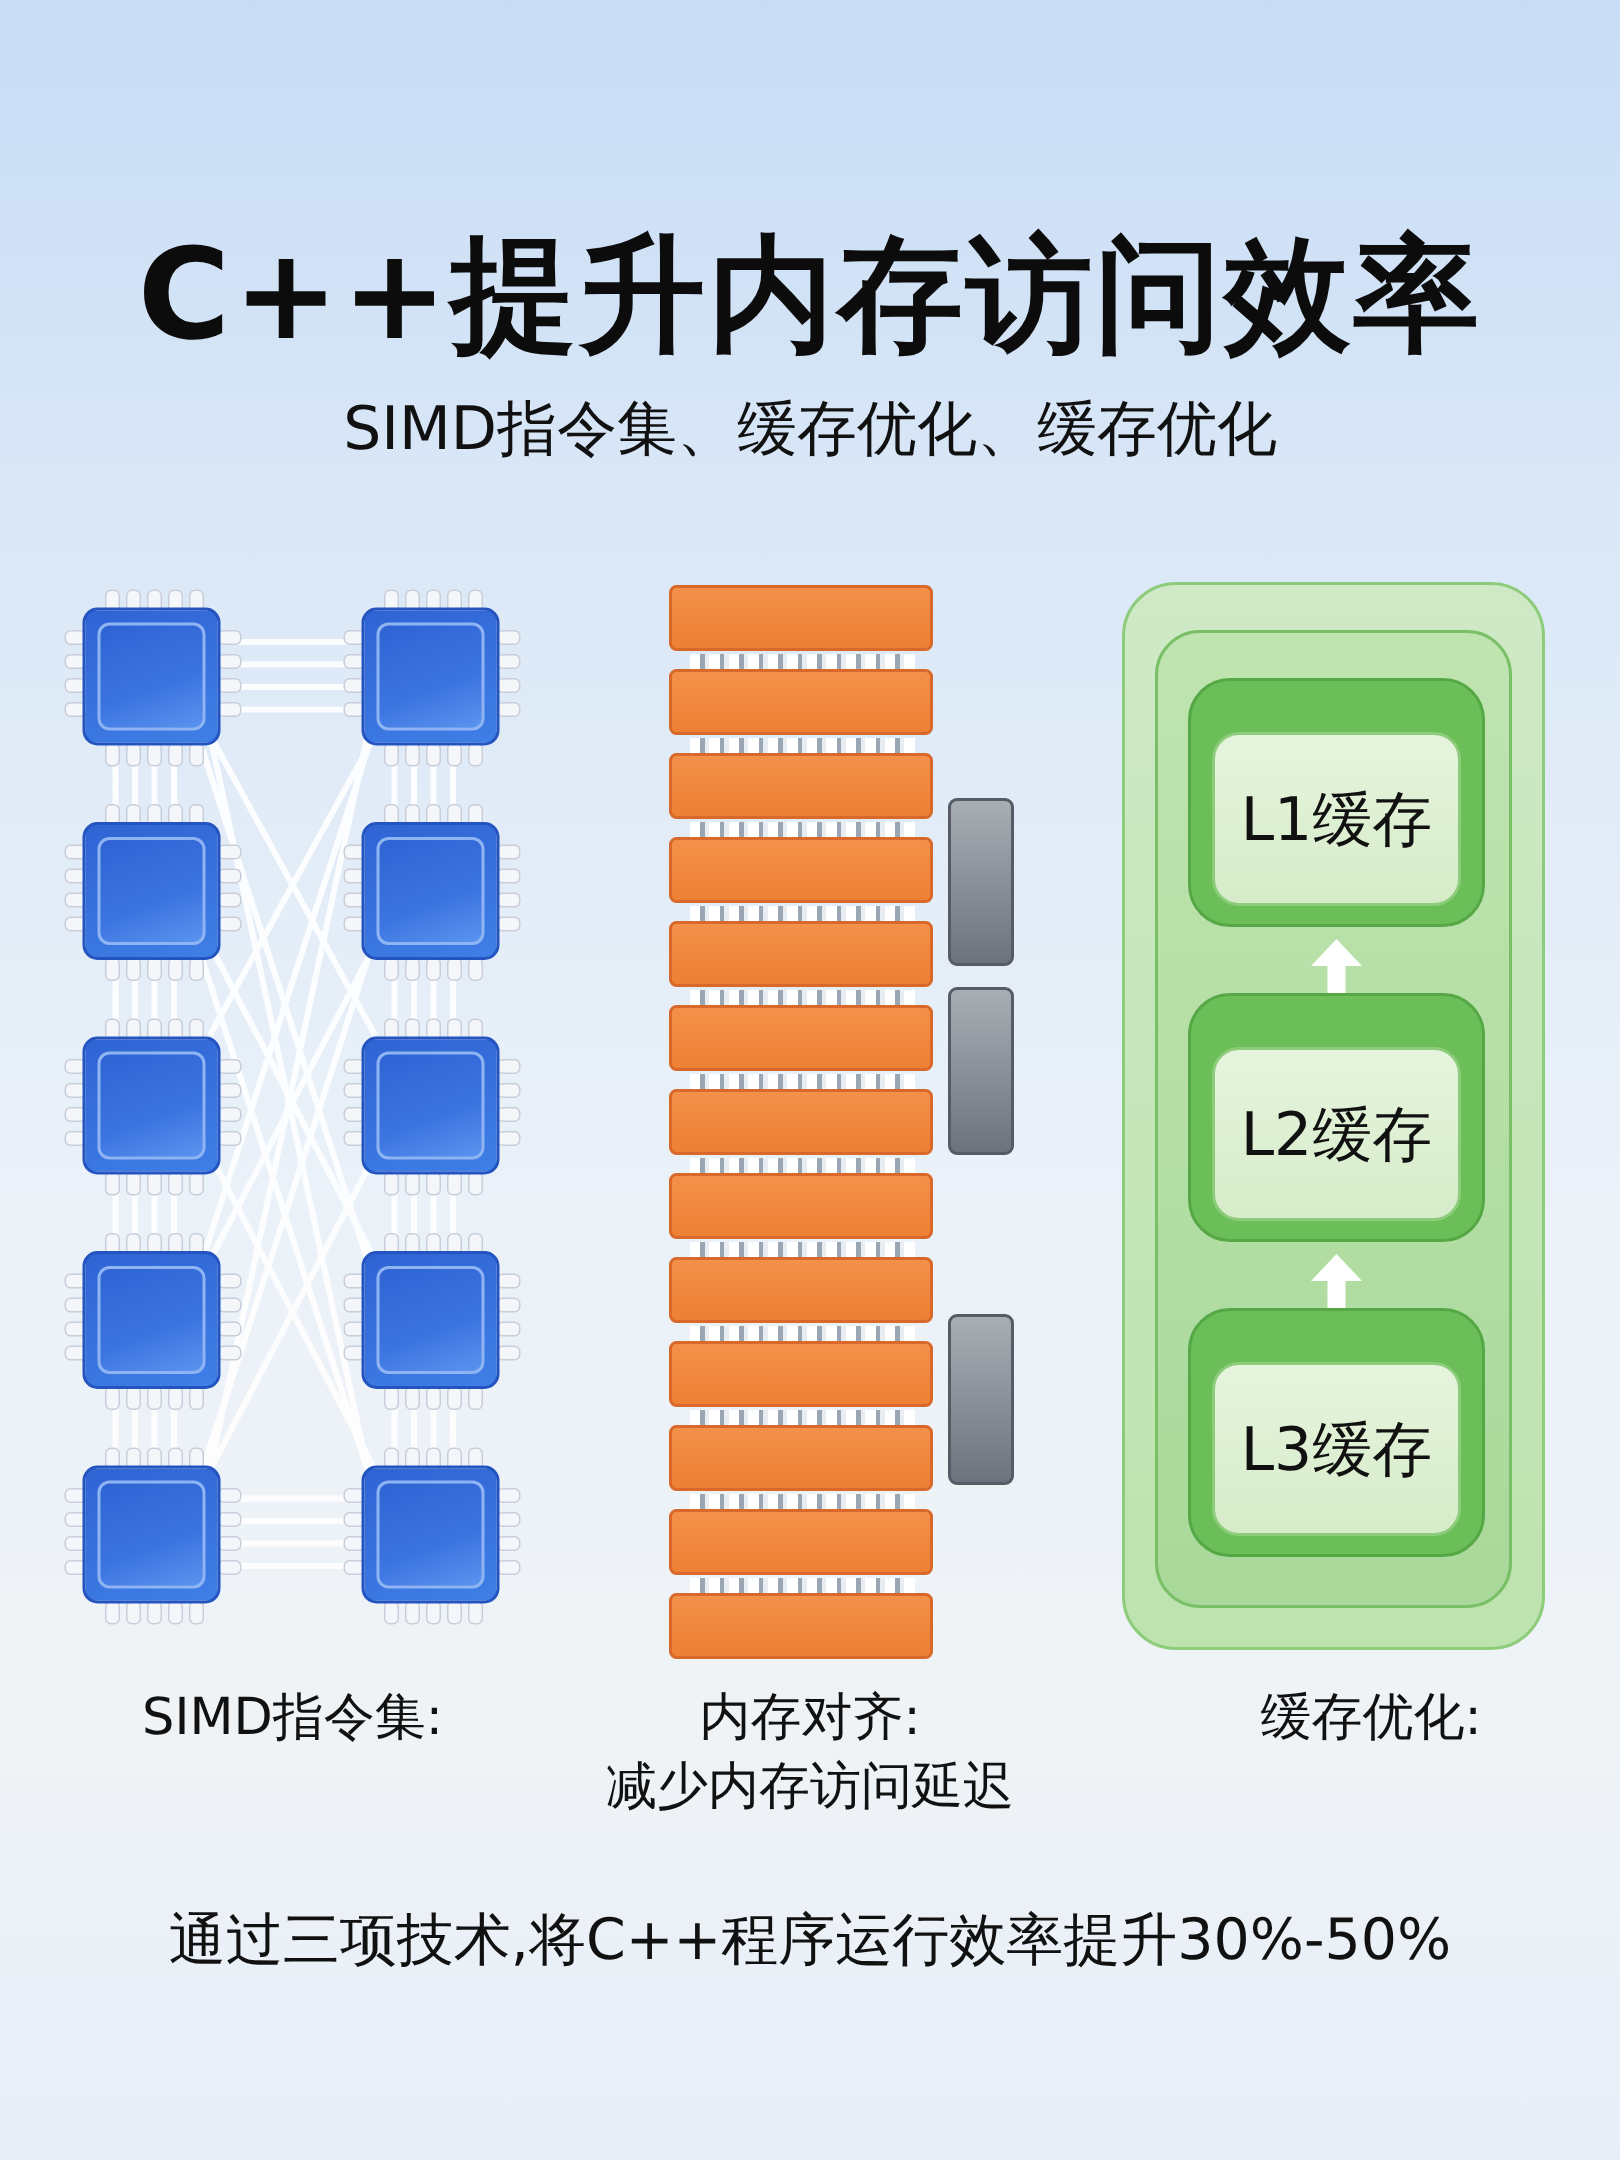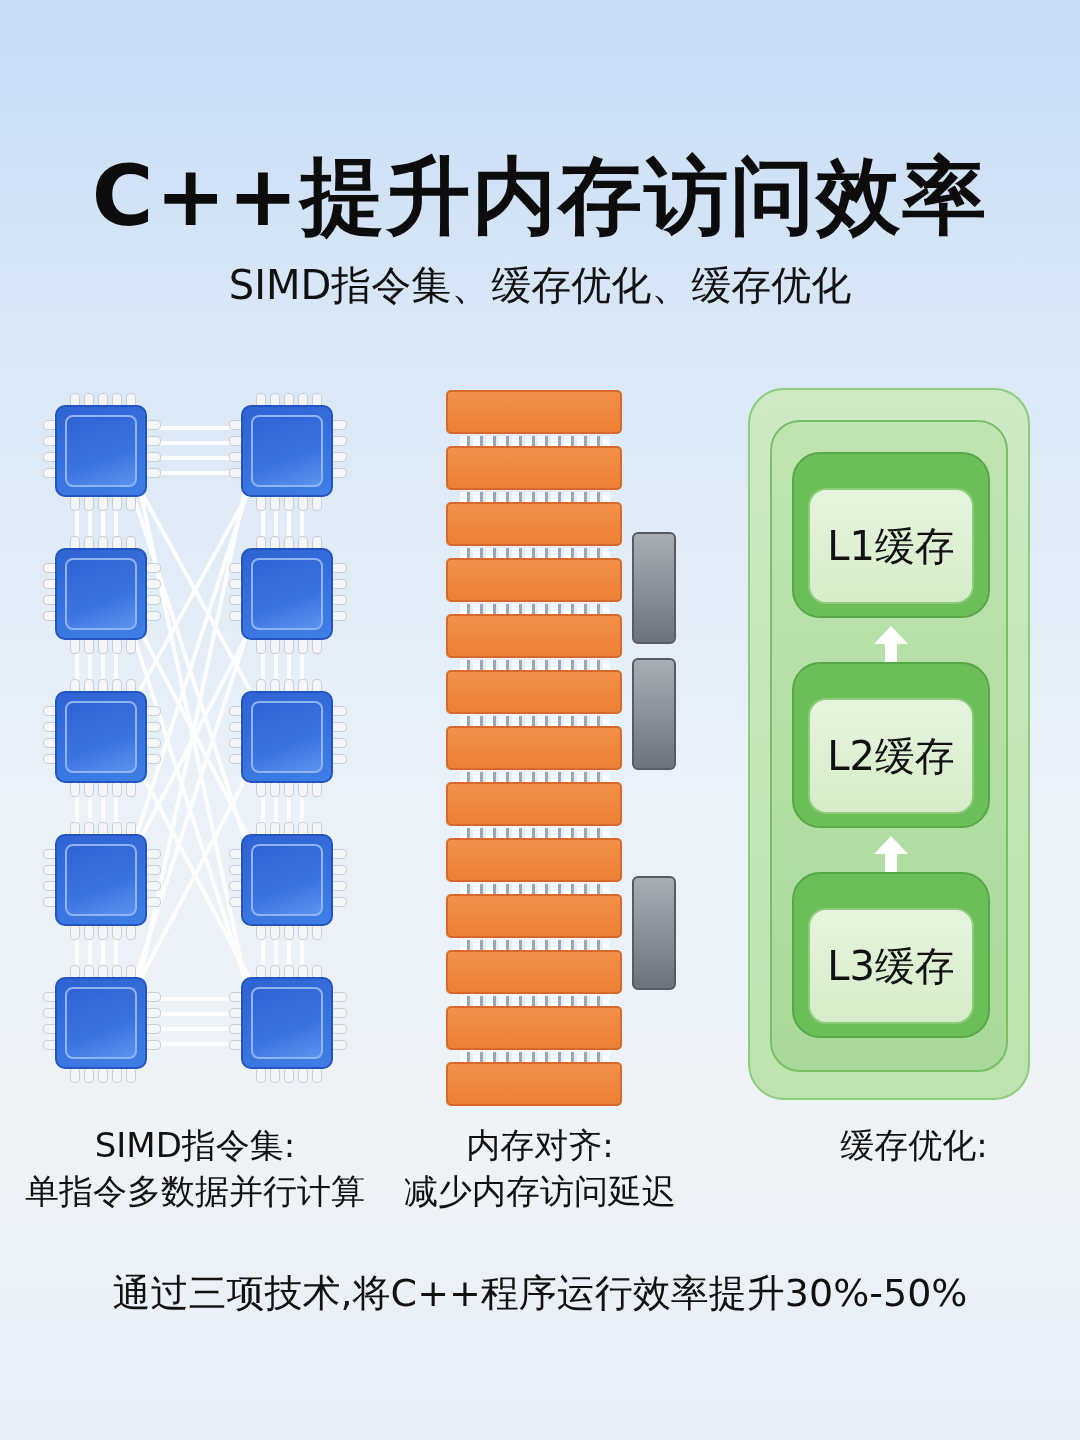--- a/index.html
+++ b/index.html
@@ -372,21 +372,20 @@
       <polygon points="17,0 34,18 23,18 23,50 34,50 17,68 0,50 11,50 11,18 0,18" fill="#ffffff"></polygon>
     </svg>
     <div class="cache-level" style="top:450px">
       <div class="cache-inner">L3缓存</div>
     </div>
   </div>
 </div>
 
 <div class="cap" style="left:10px;width:370px">
   <div>SIMD指令集:</div>
-  <div>单指令多数据并行计算</div>
 </div>
 <div class="cap" style="left:390px;width:300px">
   <div>内存对齐:</div>
   <div>减少内存访问延迟</div>
 </div>
 <div class="cap" style="left:754px;width:320px">
   <div>缓存优化:</div>
 </div>
 
 <div class="footer">通过三项技术,将C++程序运行效率提升30%-50%</div>

